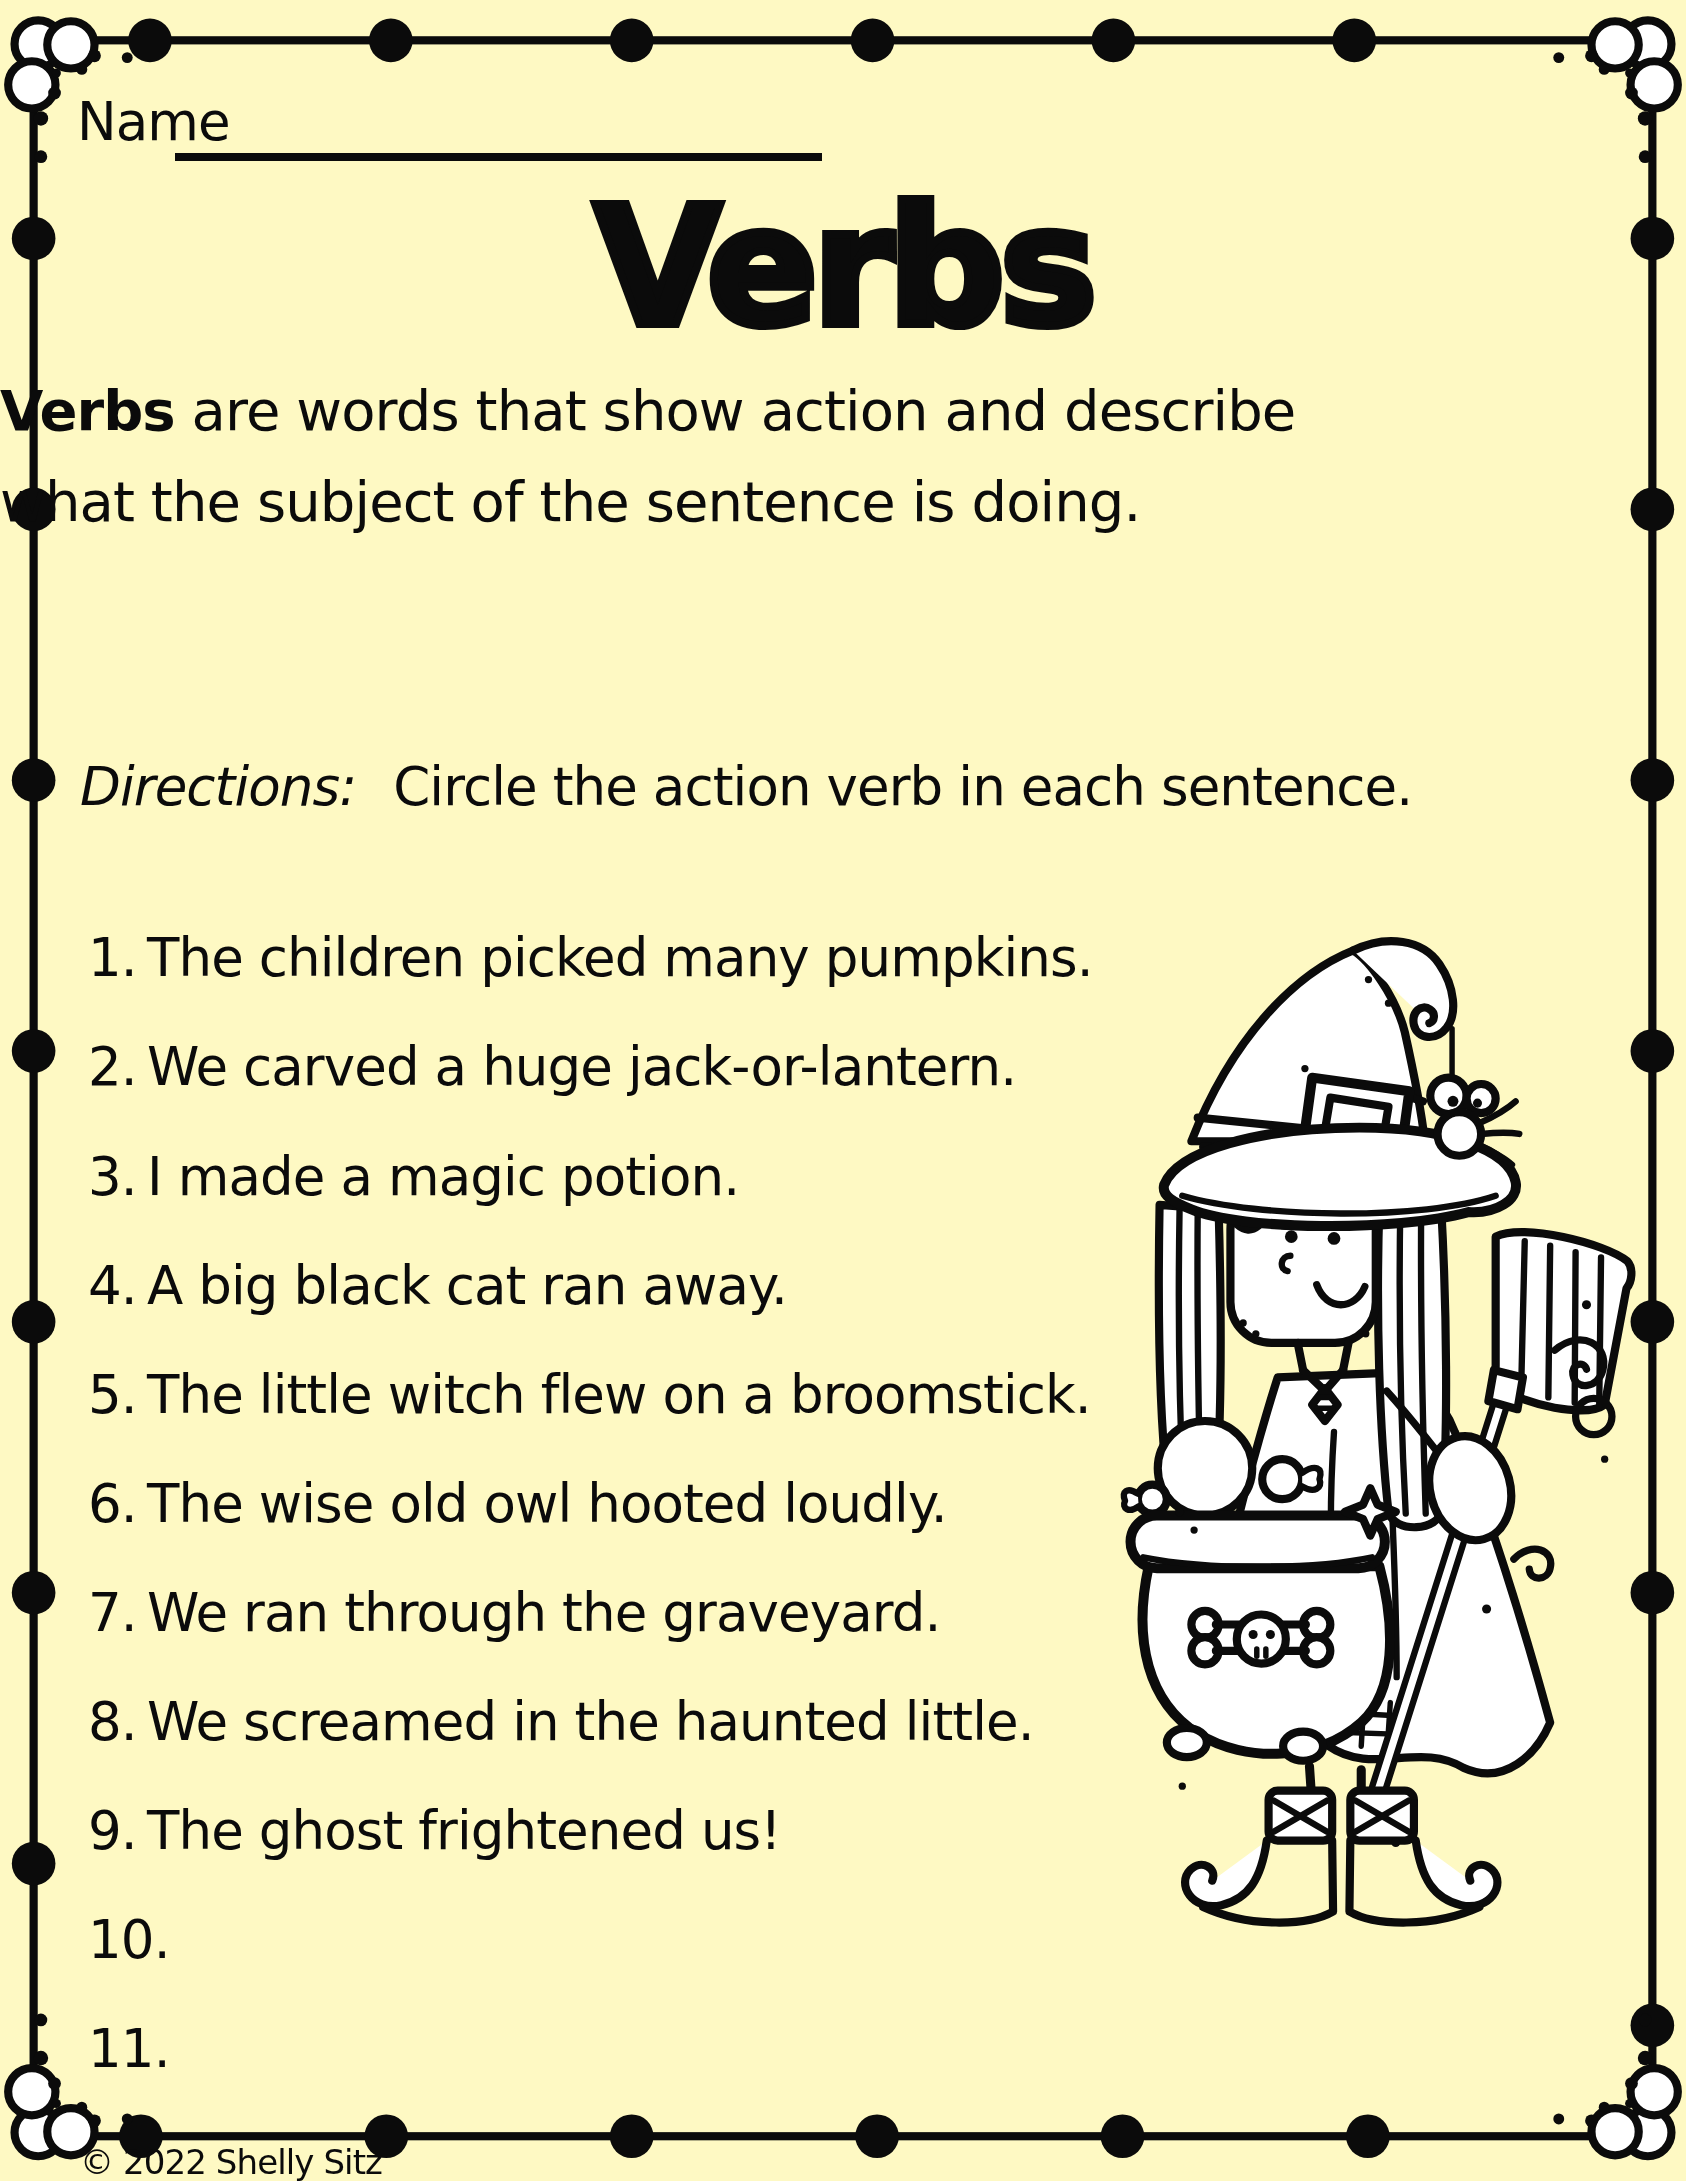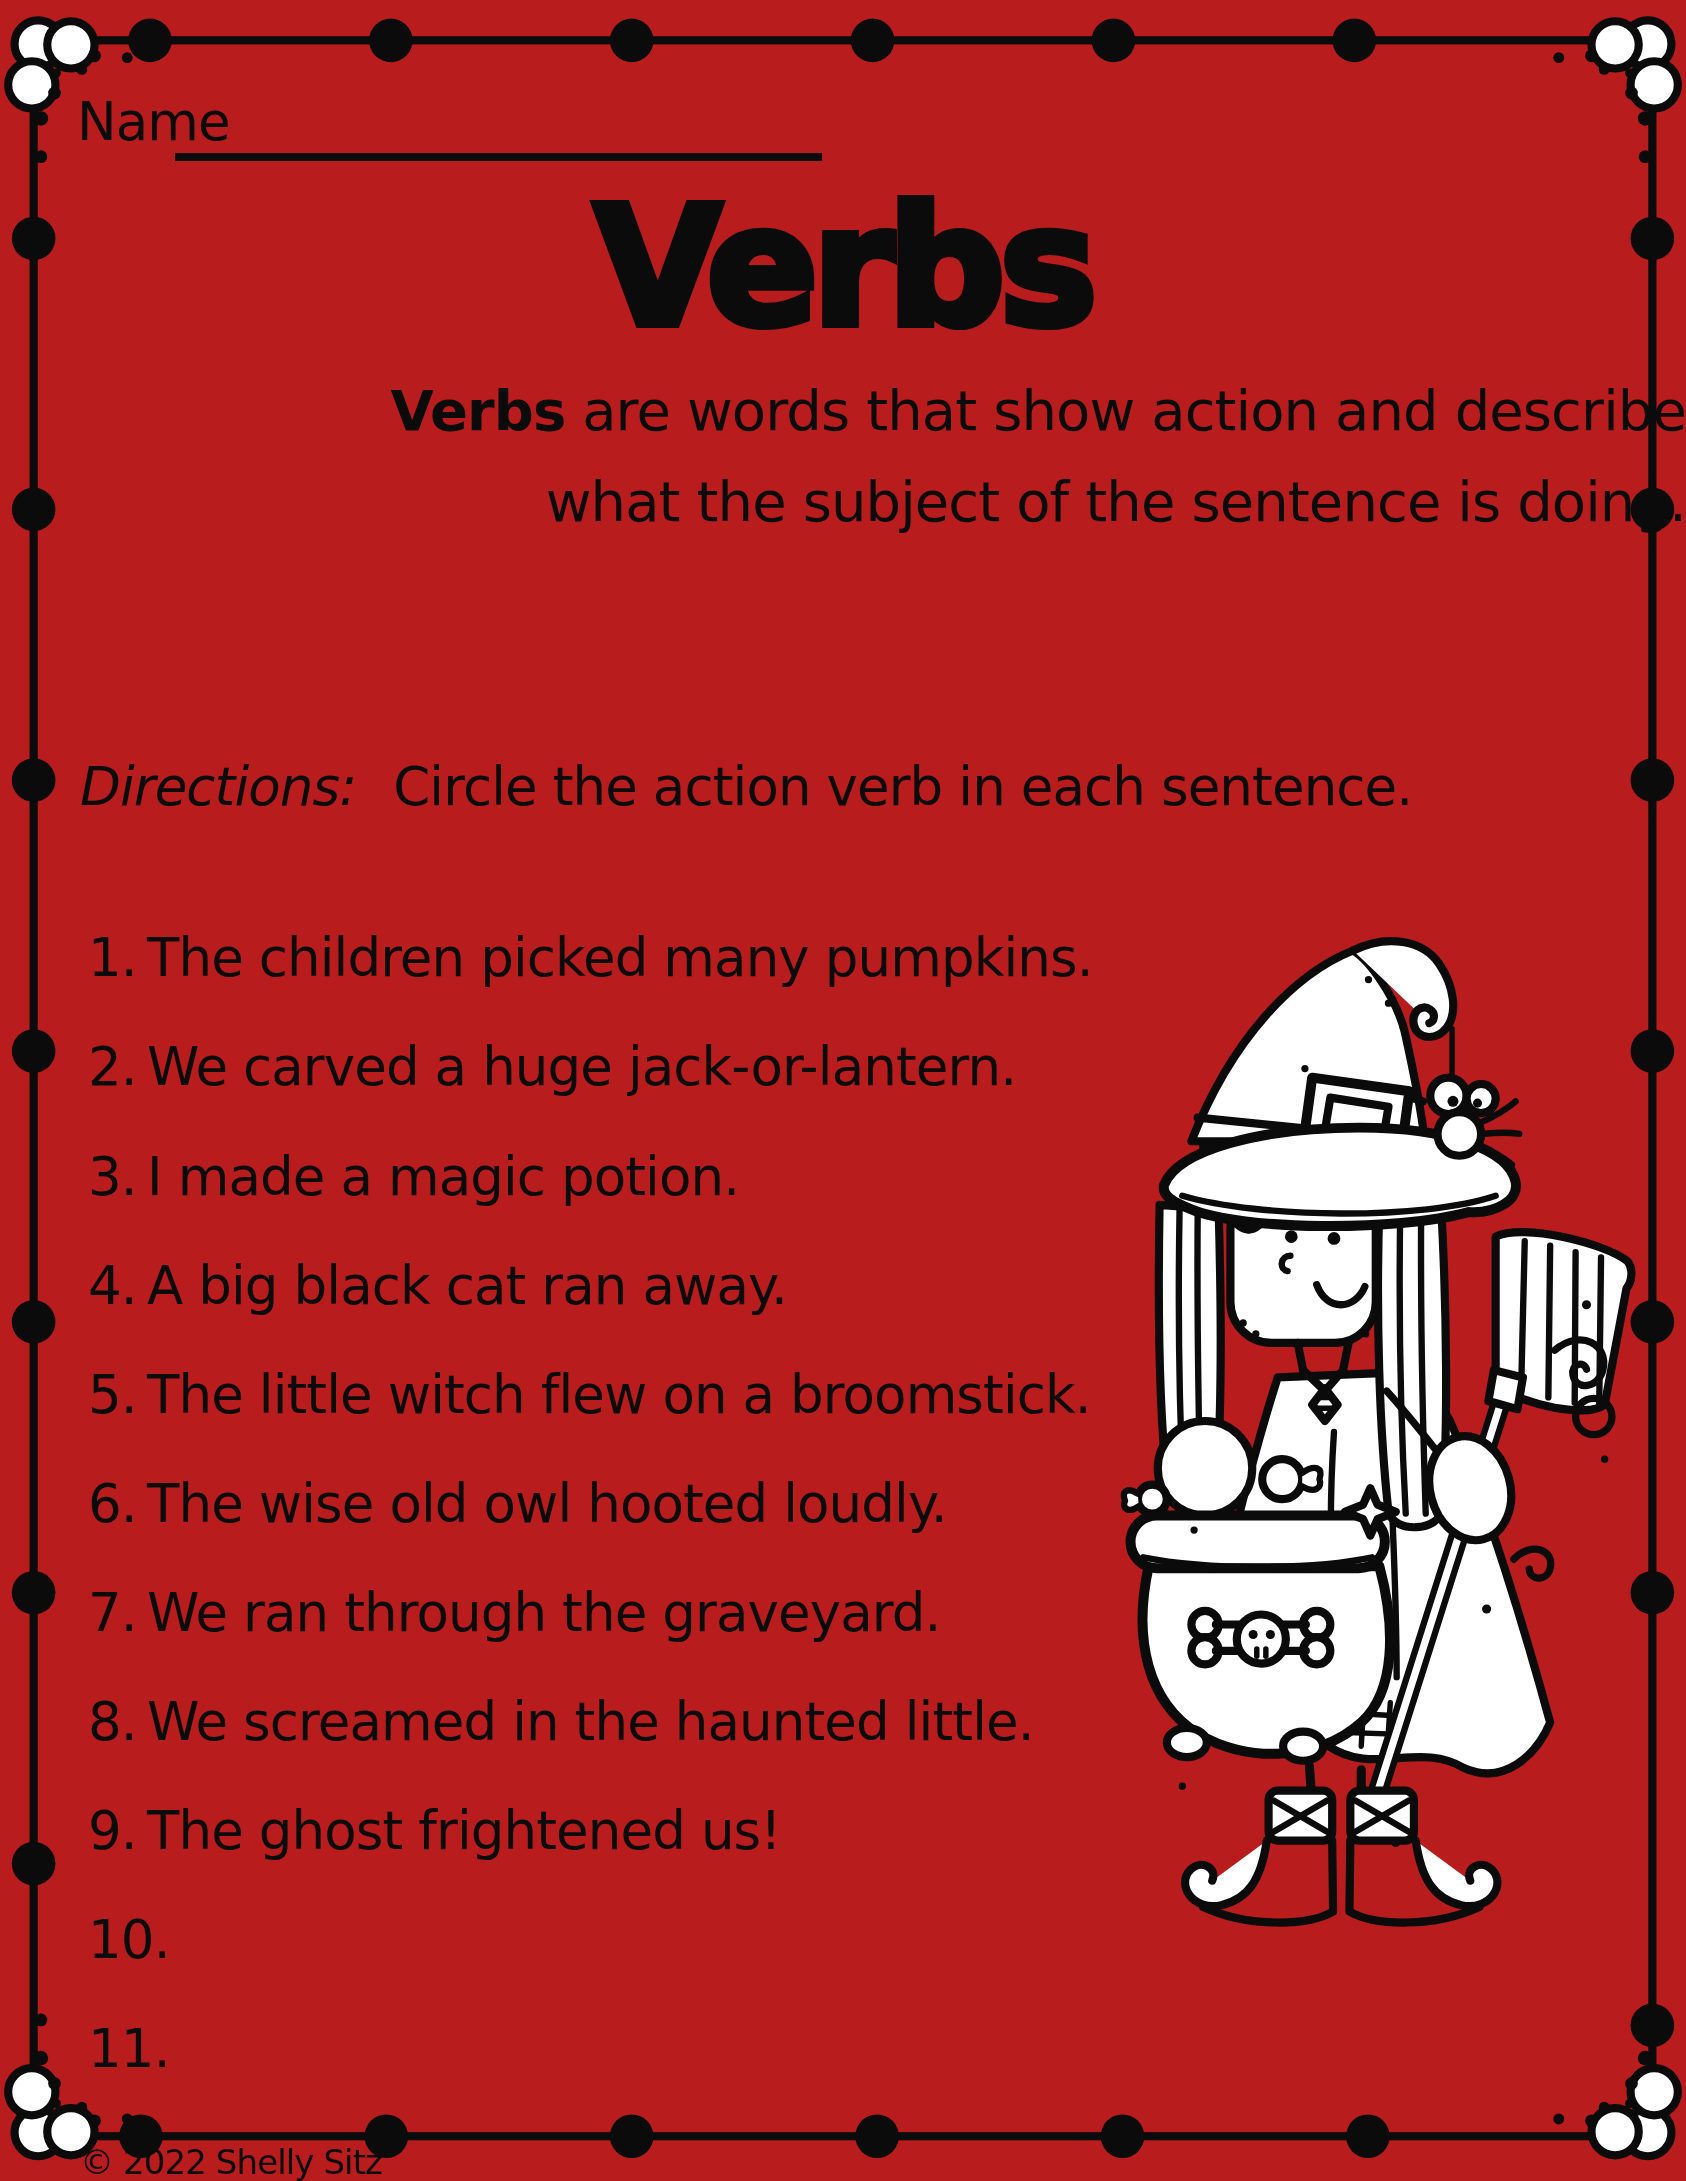--- a/index.html
+++ b/index.html
@@ -1,29 +1,29 @@
 <!DOCTYPE html>
 <html style="font-size:14.5px"><head>
 <meta charset="utf-8">
 <style>
   html,body{margin:0;padding:0;background:#fff;}
   body{width:1686px;height:2182px;position:relative;overflow:hidden;
        font-family:"DejaVu Sans","Liberation Sans",sans-serif;color:#0b0b0b;}
-  .sheet{position:absolute;inset:0;background:#b91c1c;}
+  .sheet{position:absolute;inset:0;background:#fef9c3;}
   svg{display:block;}
   .frame{position:absolute;left:0;top:0;}
 
   .name-row{position:absolute;left:77px;top:91px;font-size:53px;letter-spacing:-0.9px;}
   .name-line{position:absolute;left:98px;top:62px;width:647px;height:0;border-top:8.2px solid #0b0b0b;}
 
   .title{position:absolute;left:0;top:186px;width:100%;margin:0;text-align:center;
          font-size:164px;font-weight:bold;letter-spacing:-5.5px;line-height:1;
          -webkit-text-stroke:8.2px #0b0b0b;}
 
-  .definition{position:absolute;left:0;top:365px;width:100%;margin:0;text-align:right;
+  .definition{position:absolute;left:0;top:365px;width:100%;margin:0;text-align:left;
               font-size:56px;line-height:91px;letter-spacing:-0.9px;}
   .definition .b{font-weight:bold;margin-right:.30em;}
 
   .example{position:absolute;left:282px;top:611px;margin:0;font-size:55px;letter-spacing:-0.9px;}
   .example .label{margin-right:.85em;}
   .example .pre{margin-right:.30em;}
   .example .verb{font-weight:bold;margin-right:.30em;}
 
   .directions{position:absolute;left:80px;top:756px;margin:0;font-size:53px;letter-spacing:-0.9px;}
   .directions .label{margin-right:.70em;font-style:italic;}

